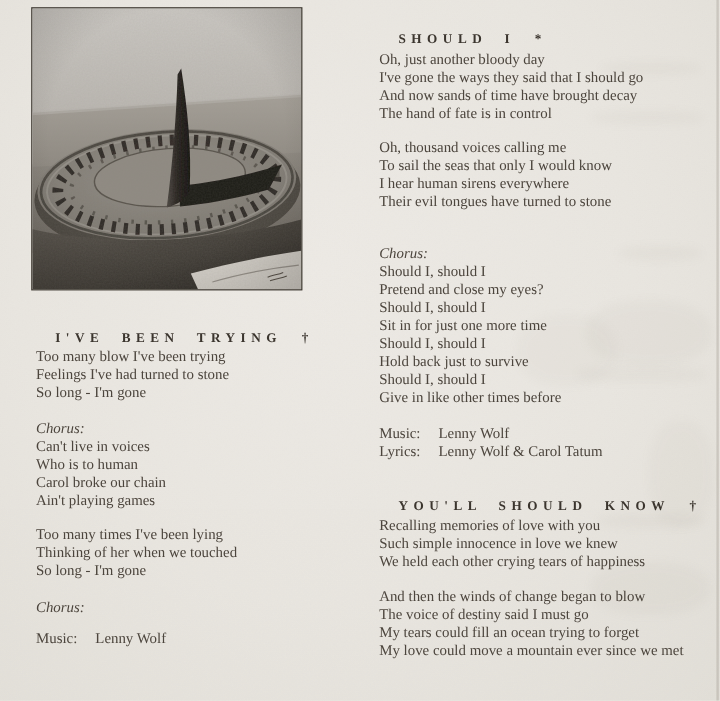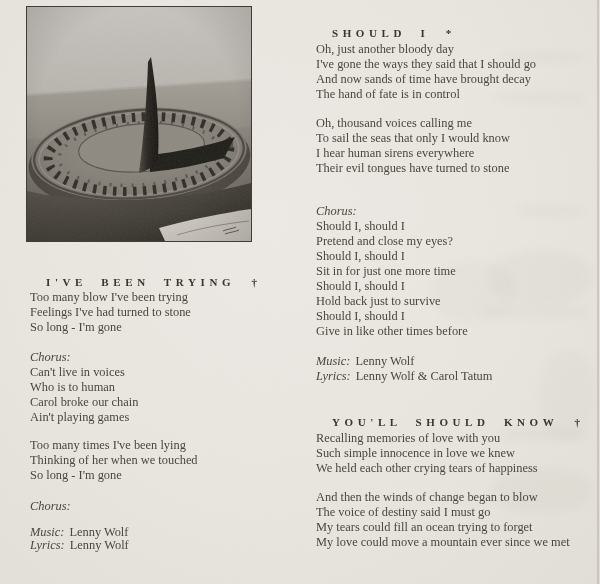--- a/index.html
+++ b/index.html
@@ -18,21 +18,21 @@
   .photo svg{display:block;width:100%;height:100%;}
   .song-title{
     position:absolute;margin:16px;font-size:11px;font-weight:bold;line-height:13px;
     letter-spacing:4.6px;word-spacing:7px;color:#3b352e;white-space:nowrap;
   }
   .song-title .mark{letter-spacing:0;margin-left:2px;}
   .stanza{position:absolute;font-size:12.4px;line-height:15px;color:#4c453d;width:290px;}
   .line{white-space:nowrap;}
   .lines{display:contents;}
   .italic{font-style:italic;}
-  .credit-label{font-style:italic;margin-right:5px;}
+  .credit-label{margin-right:15px;}
   .credits-tight{line-height:13px;}
 </style>
 </head>
 <body>
 
 <div class="page">
 
   <svg class="grain-page" viewBox="0 0 600 584" preserveAspectRatio="none">
     <filter id="pgrain" x="0" y="0" width="100%" height="100%">
       <feTurbulence type="fractalNoise" baseFrequency="0.8" numOctaves="2" seed="11"></feTurbulence>
@@ -139,23 +139,20 @@
     <div class="stanza" style="left:30px;top:438px">
       <div class="lines"><div class="line">Too many times I've been lying</div><div class="line">Thinking of her when we touched</div><div class="line">So long - I'm gone</div></div>
     </div>
     <div class="stanza" style="left:30px;top:499px">
       <div class="line italic">Chorus:</div>
     </div>
     <div class="stanza credits-tight" style="left:30px;top:526px">
       <div class="line">
         <span class="credit-label">Music:</span><span>Lenny Wolf</span>
       </div>
-      <div class="line">
-        <span class="credit-label">Lyrics:</span><span>Lenny Wolf</span>
-      </div>
     </div>
   </section>
 
   <section>
     <h2 class="song-title" style="left:316px;top:11px">
       <span>SHOULD I</span>
       <span class="mark">*</span>
     </h2>
     <div class="stanza" style="left:316px;top:42px">
       <div class="lines"><div class="line">Oh, just another bloody day</div><div class="line">I've gone the ways they said that I should go</div><div class="line">And now sands of time have brought decay</div><div class="line">The hand of fate is in control</div></div>

